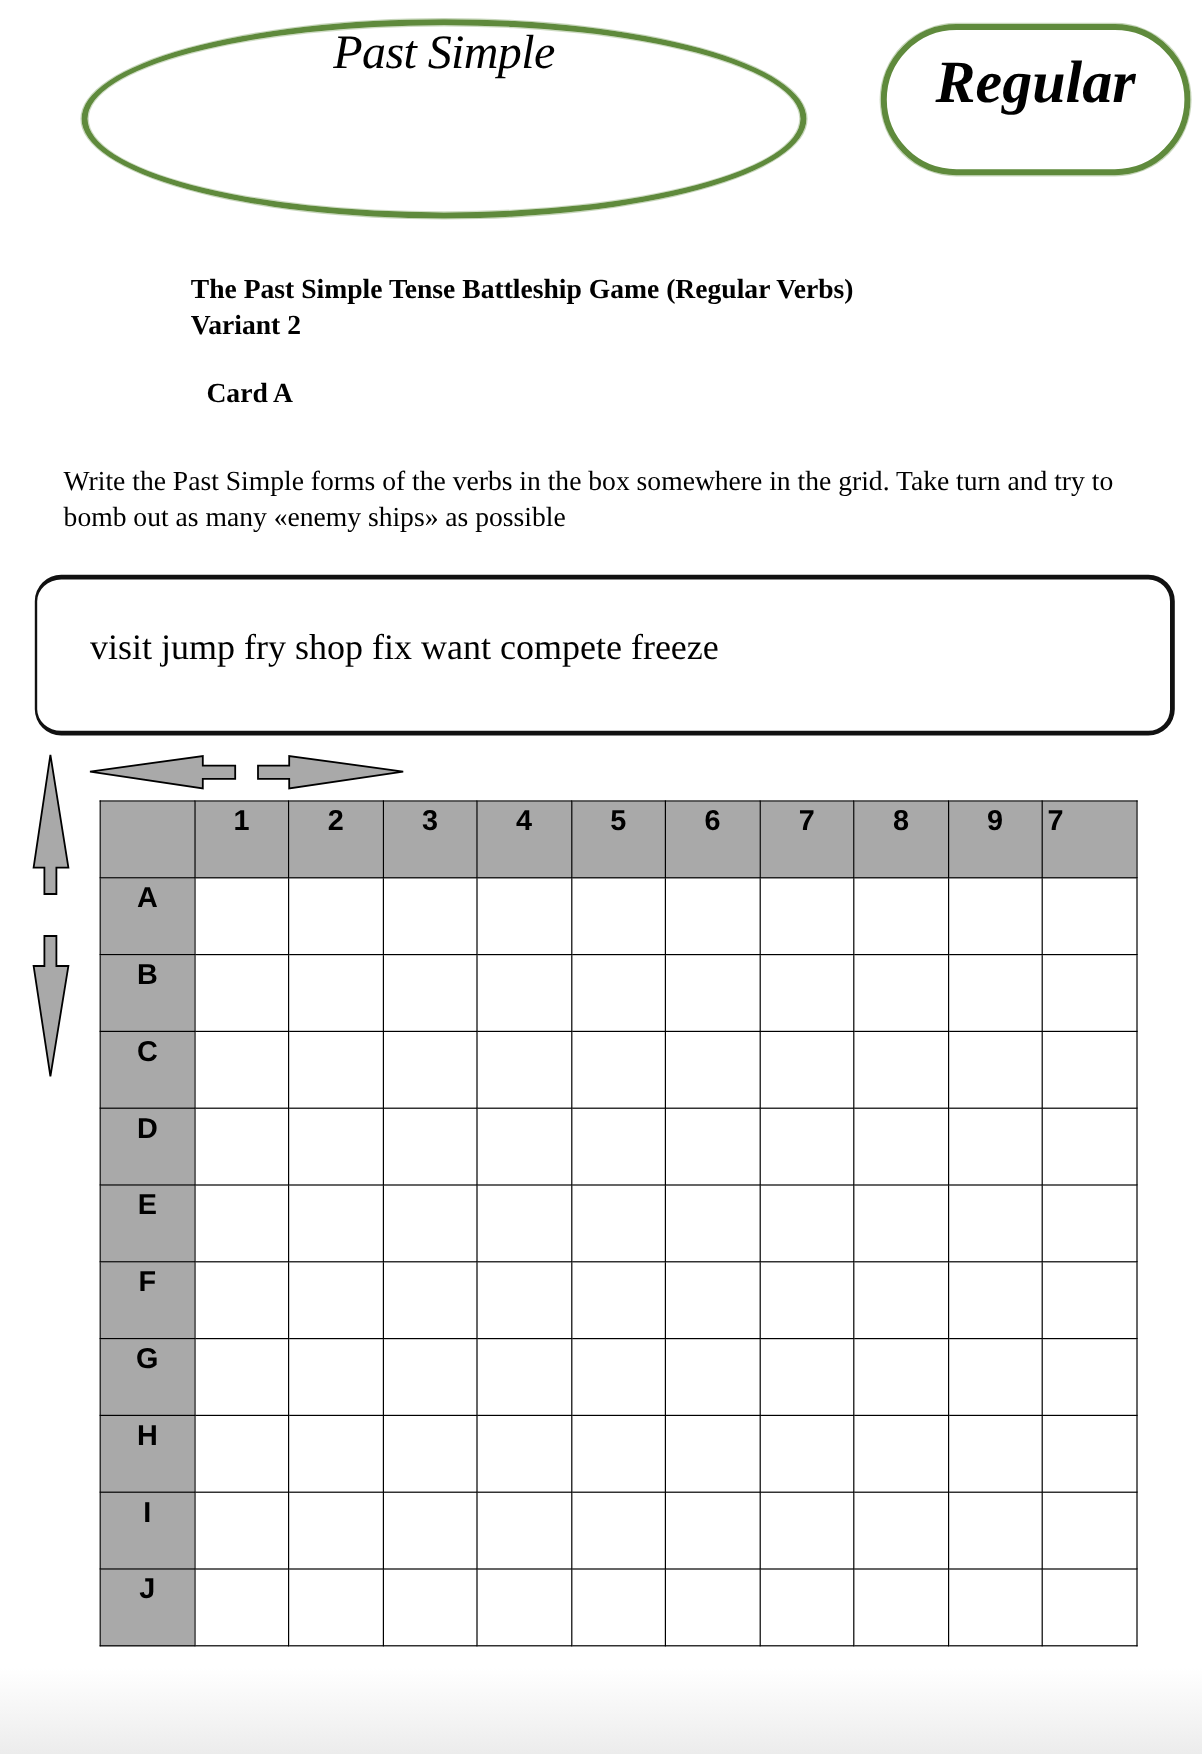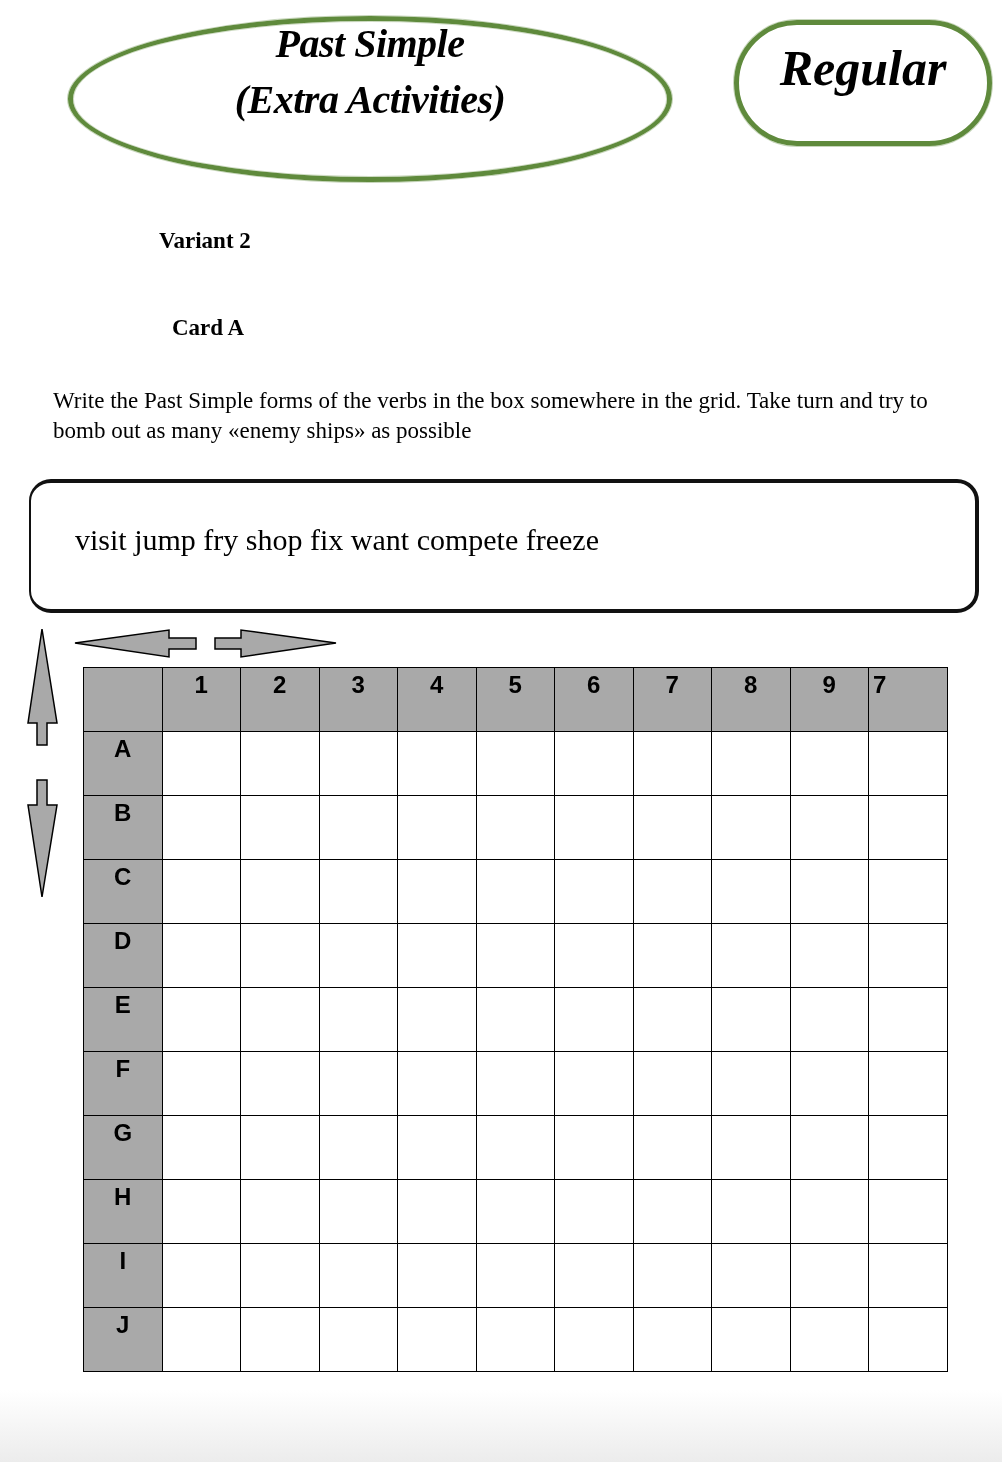--- a/index.html
+++ b/index.html
@@ -10,21 +10,21 @@
     }
     .abs { position: absolute; }
     .title-oval {
       left: 68px; top: 16px; width: 604px; height: 166px;
       border: 5px solid #5f8a3c; border-radius: 50%;
       box-sizing: border-box;
       box-shadow: 0 0 0 1px rgba(95,138,60,0.35), inset 0 0 0 1px rgba(95,138,60,0.3);
     }
     .title-text {
       left: 68px; top: 16px; width: 604px; text-align: center;
-      font-style: italic; font-weight: bold; font-size: 40px; line-height: 56px;
+      font-style: italic; font-weight: normal; font-size: 40px; line-height: 56px;
       letter-spacing: -0.5px;
     }
     .grammar-pill {
       left: 734px; top: 20px; width: 258px; height: 126px;
       border: 5px solid #5f8a3c; border-radius: 63px; box-sizing: border-box;
       box-shadow: 0 0 0 1px rgba(95,138,60,0.35);
     }
     .grammar-text {
       left: 734px; top: 38px; width: 258px; text-align: center;
       font-style: italic; font-weight: bold; font-size: 50px; line-height: 60px;
@@ -57,27 +57,27 @@
     .grid td.col10 span { text-align: left; padding-left: 4px; }
     .grid td.cell { background: #fff; }
     svg.arrow { position: absolute; overflow: visible; }
   </style>
 </head>
 <body>
 
 <div class="abs title-oval"></div>
 <div class="abs title-text">
   <div>Past Simple</div>
-  <div>(Extra Activities)</div>
 </div>
 
 <div class="abs grammar-pill"></div>
 <div class="abs grammar-text">Regular</div>
 
 <div class="abs subhead">
+  <div>The Past Simple Tense Battleship Game (Regular Verbs)</div>
   <div>Variant 2</div>
 </div>
 <div class="abs card-label">Card A</div>
 
 <div class="abs instructions">Write the Past Simple forms of the verbs in the box somewhere in the grid. Take turn and try to bomb out as many «enemy ships» as possible</div>
 
 <div class="abs verb-box"></div>
 <div class="abs verb-text">visit jump fry shop fix want compete freeze</div>
 
 <svg class="arrow" style="left:74px;top:628px;" width="125" height="32" viewBox="0 0 125 32">

